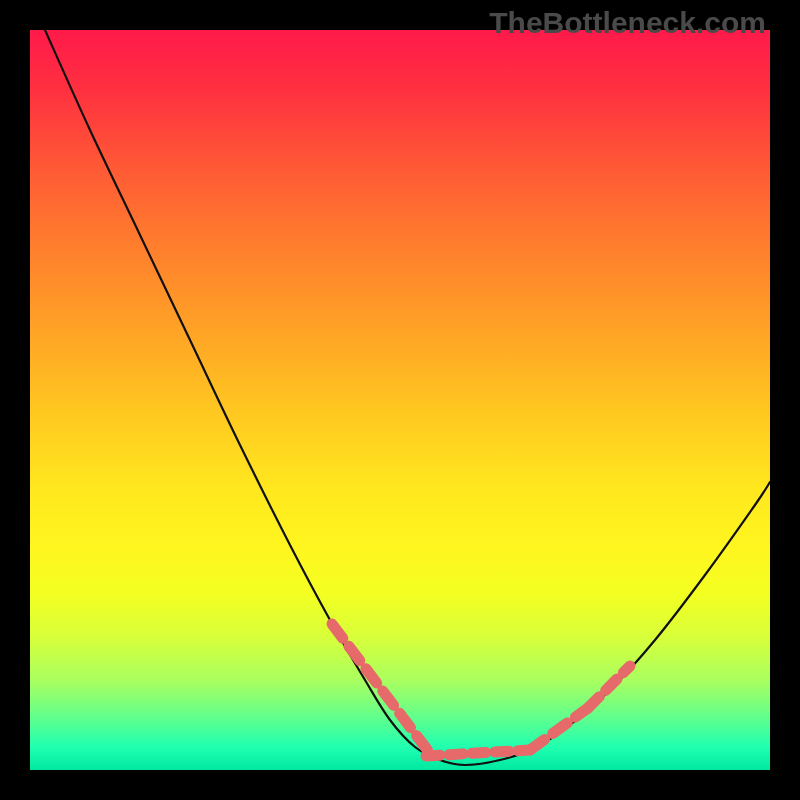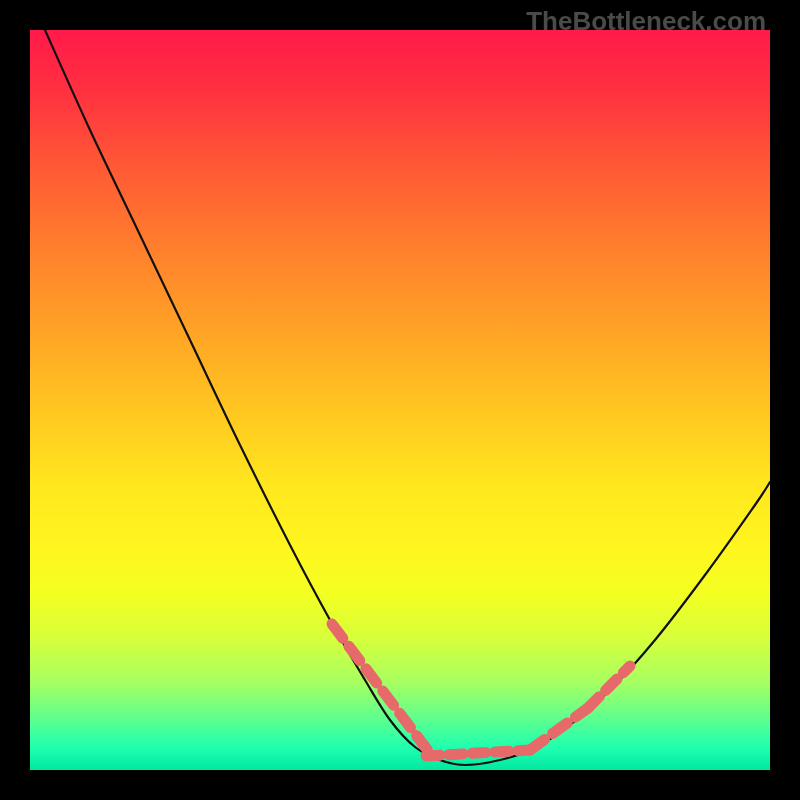--- a/index.html
+++ b/index.html
@@ -39,21 +39,21 @@
       #5fff8e 93%,
       #1fffb0 97%,
       #00e8a0 100%
     );
   }
   .watermark {
     position: absolute;
     top: 6px;
     right: 34px;
     color: #4a4a4a;
-    font-size: 26px;
+    font-size: 30px;
     font-weight: 600;
     z-index: 10;
   }
   svg.curve {
     position: absolute;
     left: 0;
     top: 0;
     width: 100%;
     height: 100%;
     pointer-events: none;

